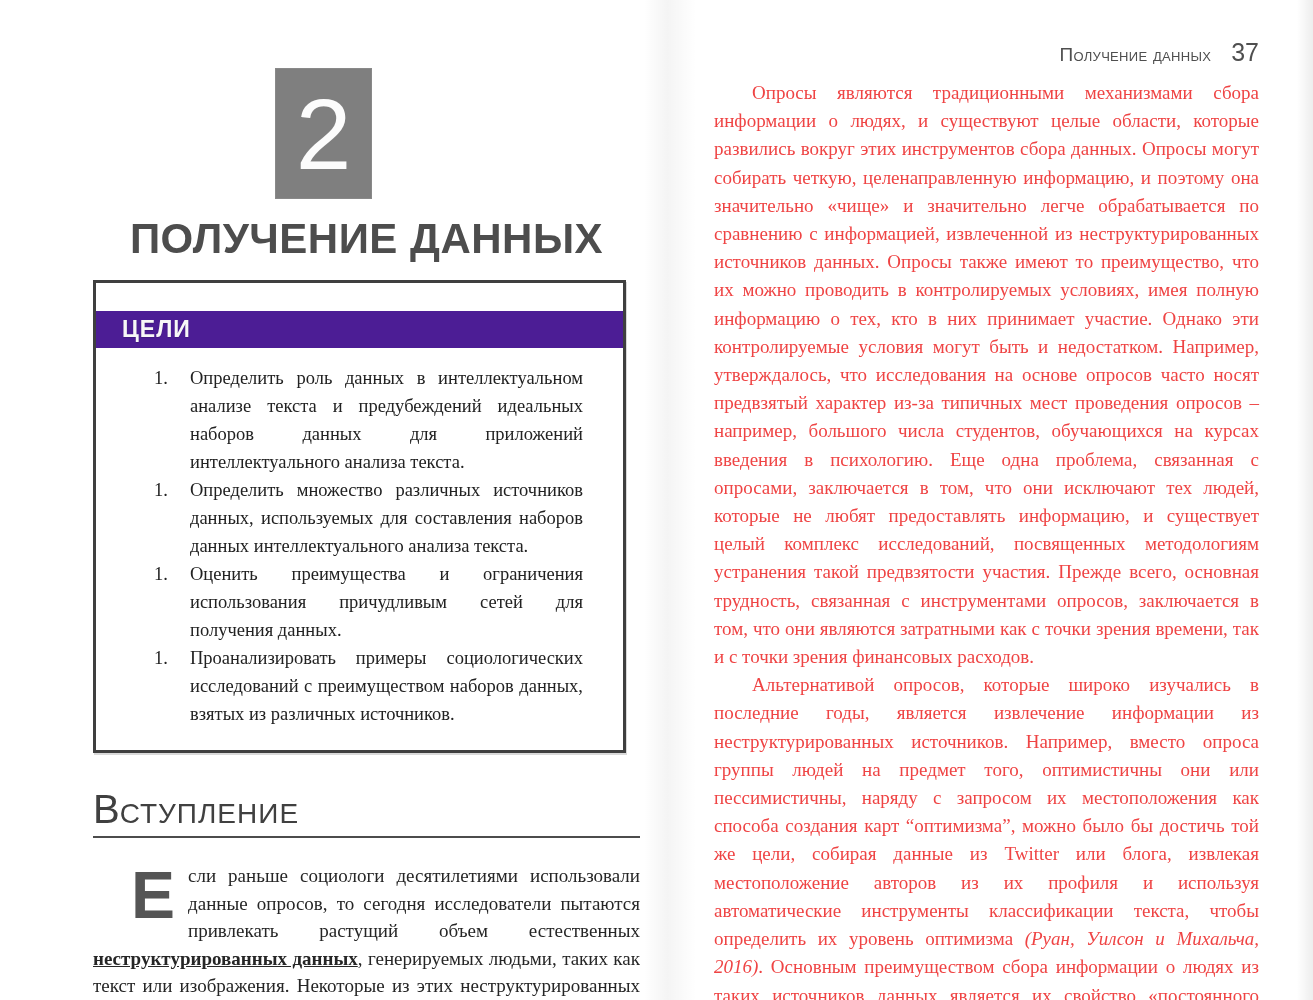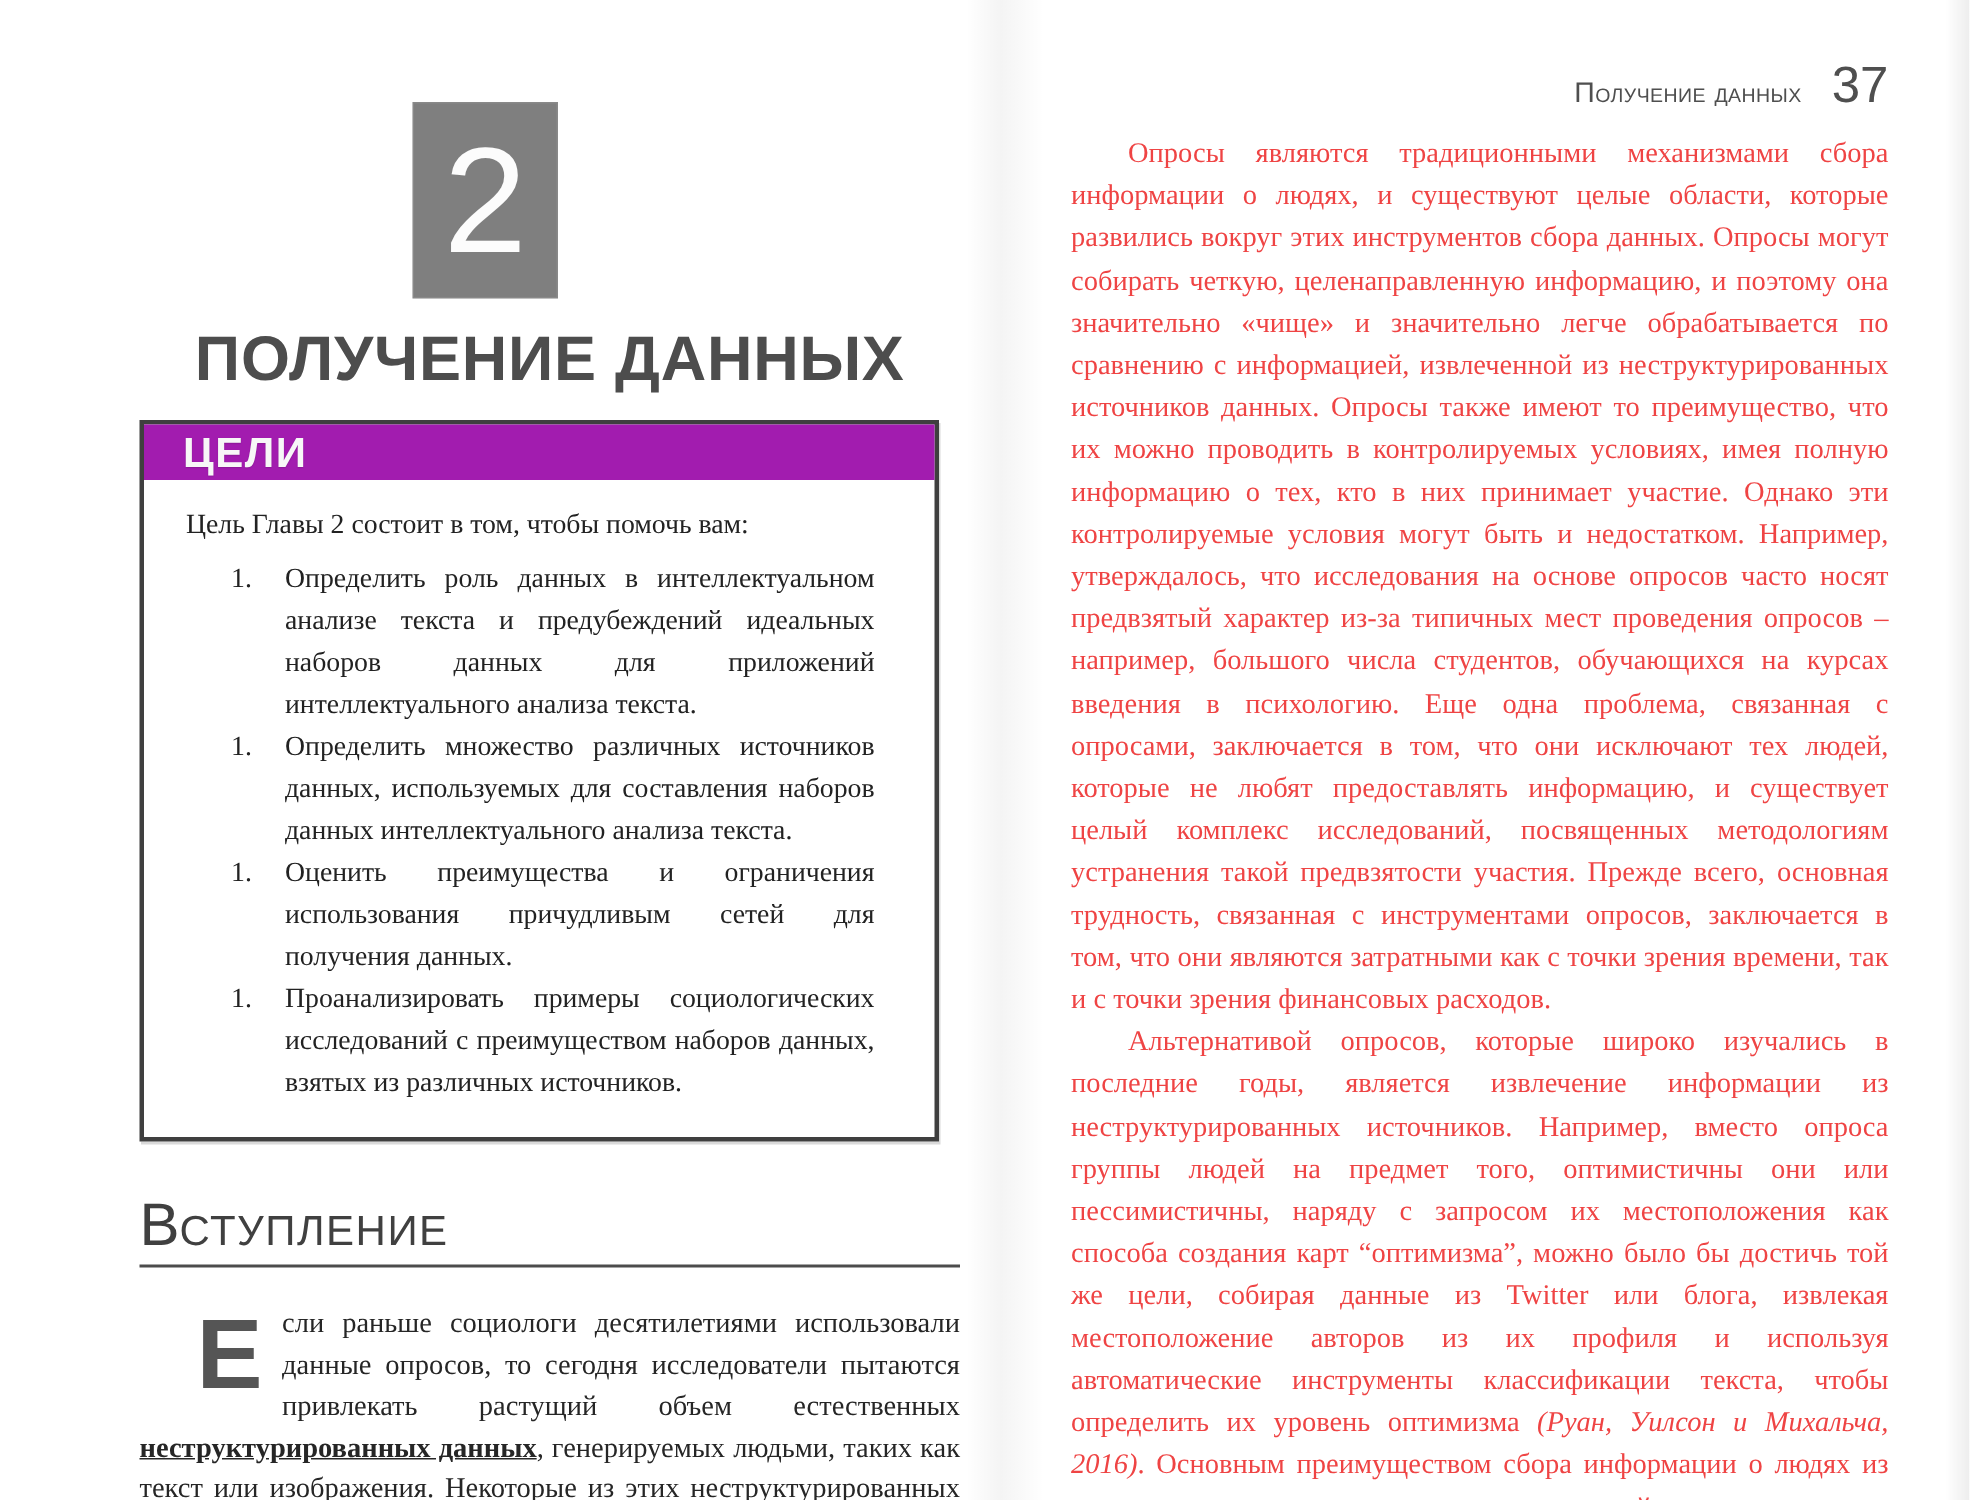--- a/index.html
+++ b/index.html
@@ -21,24 +21,24 @@
     box-shadow: inset 0 0 0 1px rgba(255,255,255,0.08); }
   .chapter-num-box span { font-family:"Liberation Sans", sans-serif; font-weight:400;
     font-size:100px; line-height:100px; color:#fcfcfc; }
 
   .chapter-title { margin-top:16px; text-align:center;
     font-family:"Liberation Sans", sans-serif; font-weight:700;
     font-size:42px; letter-spacing:0.5px; color:#4d4d4d; }
 
   .goals-box { margin-top:17px; width:533px; border:3px solid #3f3f3f;
     background:#ffffff; box-shadow:1px 2px 0 rgba(0,0,0,0.15); }
-  .goals-header { background:#a21caf; height:37px; display:flex; align-items:center;
+  .goals-header { background:#4c1d95; height:37px; display:flex; align-items:center;
     padding-left:26px; font-family:"Liberation Sans", sans-serif; font-weight:700;
-    font-size:28px; letter-spacing:1px; color:#f7f7f7;
-    text-shadow:0 1px 1px rgba(0,0,0,0.15); }
+    font-size:23px; letter-spacing:1px; color:#f7f7f7;
+    text-shadow:0 1px 1px rgba(0,0,0,0.15);margin-top:28px; }
   .goals-body { padding:16px 40px 22px 28px; font-size:18.5px; line-height:28px; color:#222; }
   .goals-lead { margin-bottom:8px; }
   .goal-row { display:flex; margin-left:30px; }
   .goal-num { width:36px; flex:0 0 36px; }
   .goal-text { flex:1; text-align:justify; }
 
   .section-heading { margin-top:36px; padding-bottom:6px; border-bottom:2px solid #4c4c4c;
     font-family:"Liberation Sans", sans-serif; font-weight:400; color:#404040; }
   .section-heading .initial { font-size:40px; line-height:40px; }
   .section-heading .rest { font-size:28px; letter-spacing:1px; }
@@ -47,42 +47,41 @@
     text-align:justify; color:#262626; }
   .dropcap { float:left; font-family:"Liberation Sans", sans-serif; font-weight:700;
     font-size:66px; line-height:56px; color:#555555; margin:5px 13px 0 38px; }
   .bold-term { font-weight:700;text-decoration:underline; }
 
   
   .running-header { margin-top:38px; display:flex; justify-content:flex-end;
     align-items:baseline; gap:20px; color:#4f4f4f; }
   .running-header .rh-title { font-family:"Liberation Sans", sans-serif;
     font-variant:small-caps; font-size:19px; letter-spacing:0.3px; }
-  .running-header .rh-page { font-family:"Liberation Sans", sans-serif; font-size:34px; }
+  .running-header .rh-page { font-family:"Liberation Sans", sans-serif; font-size:25px; }
 
   .body-para { font-size:19px; line-height:28.2px; text-align:justify;
     text-indent:38px; color:#ef4444; }
   .body-para.first { margin-top:12px; }
   .citation { font-style:italic; }
 </style>
 </head>
 <body>
 
 <div class="page-left">
 
   <div class="chapter-num-box">
     <span>2</span>
   </div>
 
   <h1 class="chapter-title">ПОЛУЧЕНИЕ ДАННЫХ</h1>
 
   <div class="goals-box">
     <div class="goals-header">ЦЕЛИ</div>
     <div class="goals-body">
-      <p class="goals-lead">Цель Главы 2 состоит в том, чтобы помочь вам:</p>
 
       <div class="goal-row">
         <span class="goal-num">1.</span>
         <span class="goal-text">Определить роль данных в интеллектуальном анализе текста и предубеждений идеальных наборов данных для приложений интеллектуального анализа текста.</span>
       </div>
       <div class="goal-row">
         <span class="goal-num">1.</span>
         <span class="goal-text">Определить множество различных источников данных, используемых для составления наборов данных интеллектуального анализа текста.</span>
       </div>
       <div class="goal-row">

